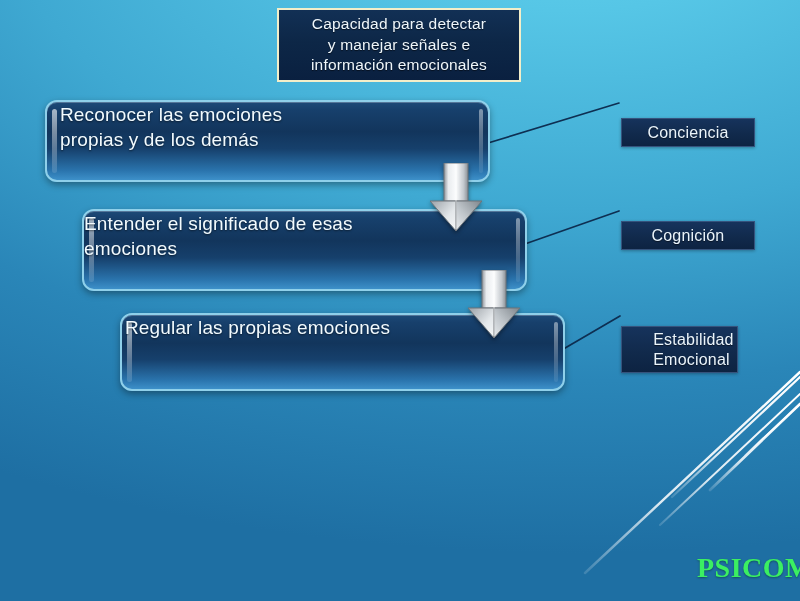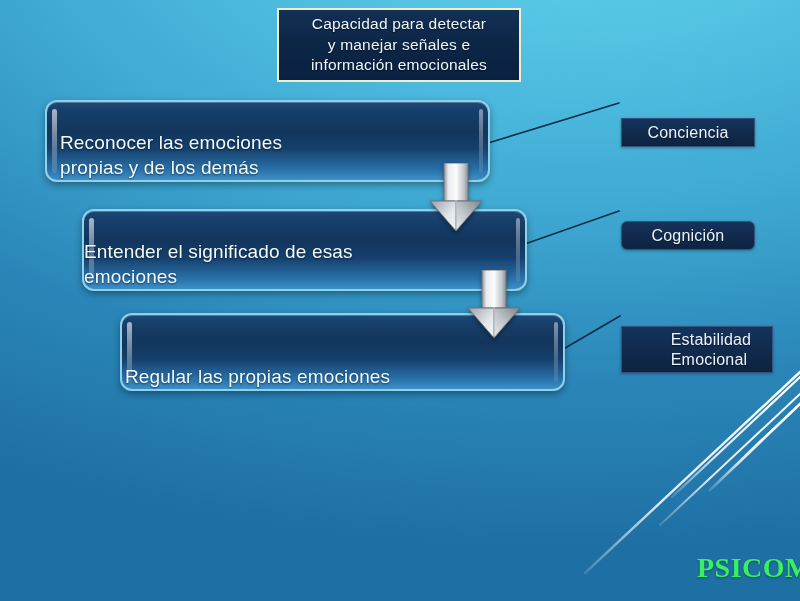--- a/index.html
+++ b/index.html
@@ -59,21 +59,21 @@
         #17406c 10%,
         #12355c 38%,
         #16406c 60%,
         #2a74ad 88%,
         #3d90c9 100%);
     border: 2px solid #8fd0ea;
     box-shadow:
       0 3px 7px rgba(0,0,0,.35),
       inset 0 1px 0 rgba(255,255,255,.25);
     display: flex;
-    align-items: flex-end;
+    align-items: flex-start;
     overflow: hidden;
   }
   .pbox::before {
     
     content: "";
     position: absolute;
     left: 5px;
     top: 7px;
     bottom: 7px;
     width: 5px;
@@ -135,22 +135,22 @@
   }
   .rlabel .rtxt {
     color: #eaf4fb;
     font-size: 16px;
     line-height: 1.2;
     letter-spacing: .2px;
     text-shadow: 0 1px 1px rgba(0,0,0,.5);
     white-space: pre-line;
   }
   #rlabel-1 { left: 621px; top: 102px; width: 134px; height: 29px; }
-  #rlabel-2 { left: 621px; top: 205px; width: 134px; height: 29px; border-radius: 6px; }
-  #rlabel-3 { left: 621px; top: 310px; width: 152px; height: 47px; padding-left: 28px; }
+  #rlabel-2 { left: 621px; top: 205px; width: 134px; height: 29px; }
+  #rlabel-3 { left: 621px; top: 310px; width: 117px; height: 47px; padding-left: 28px; }
 
   
   .connectors {
     position: absolute;
     inset: 0;
     pointer-events: none;
   }
 
   
   #main-heading {

